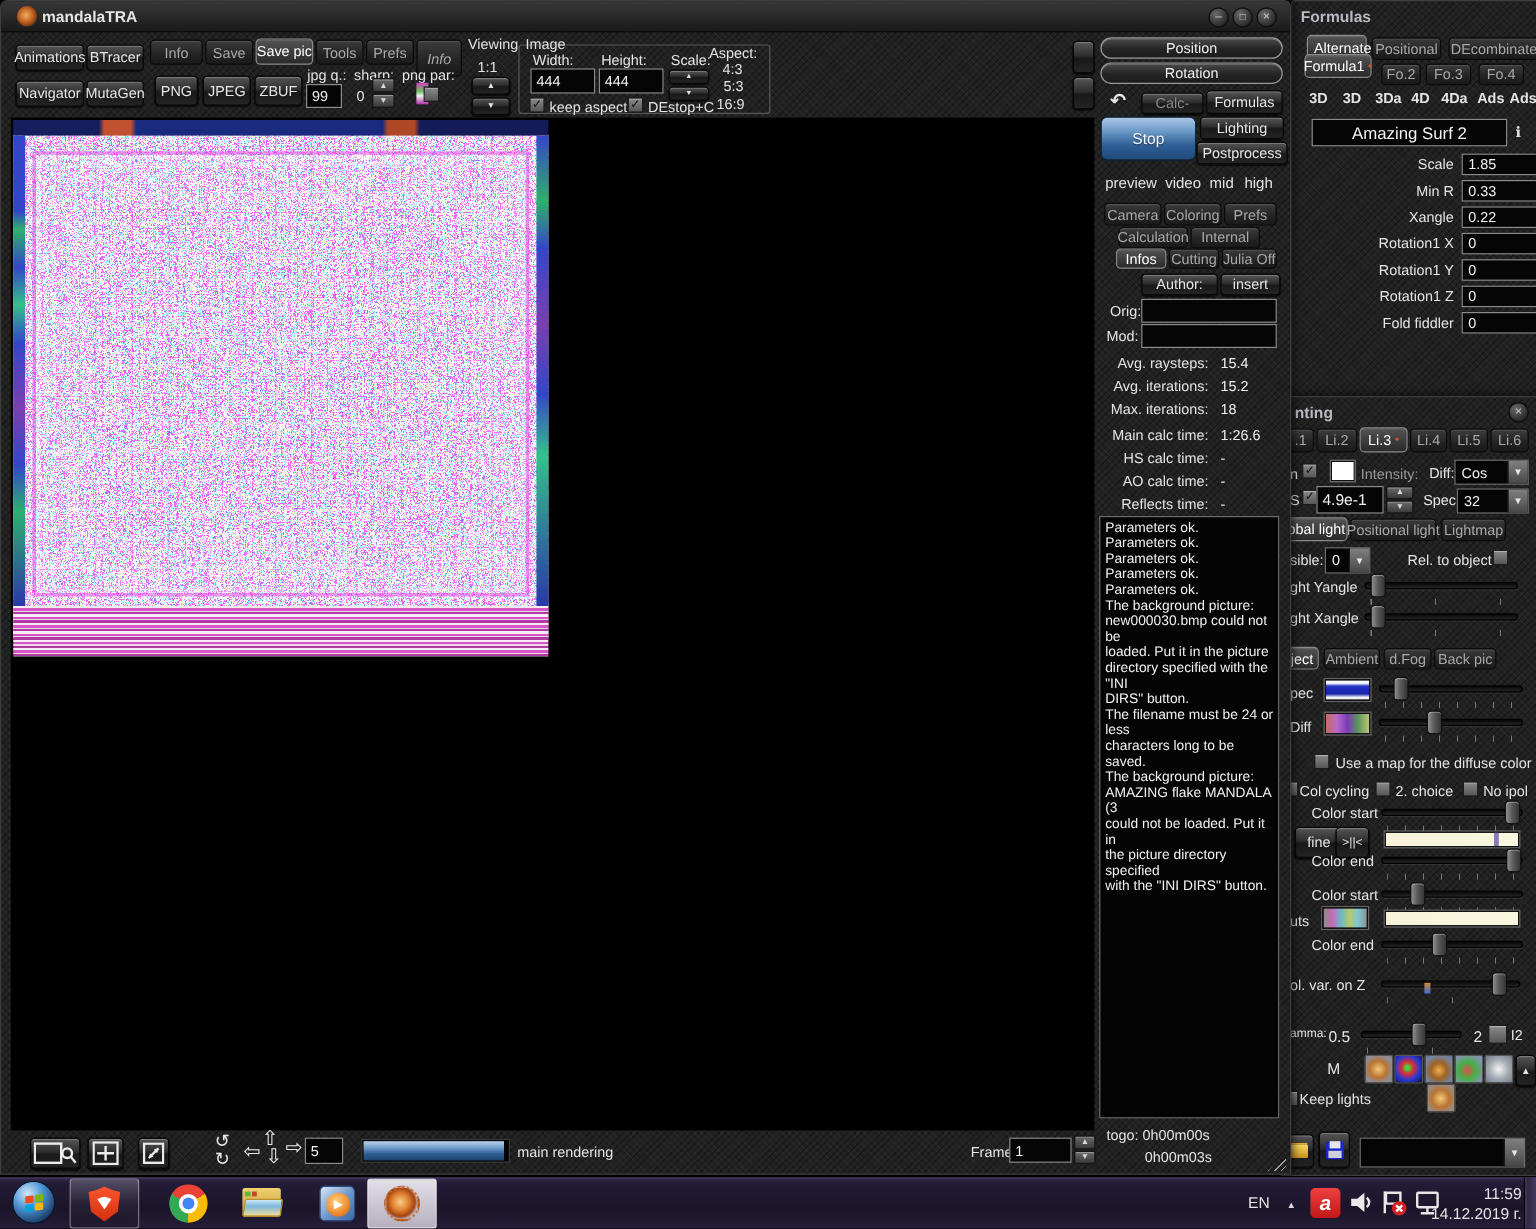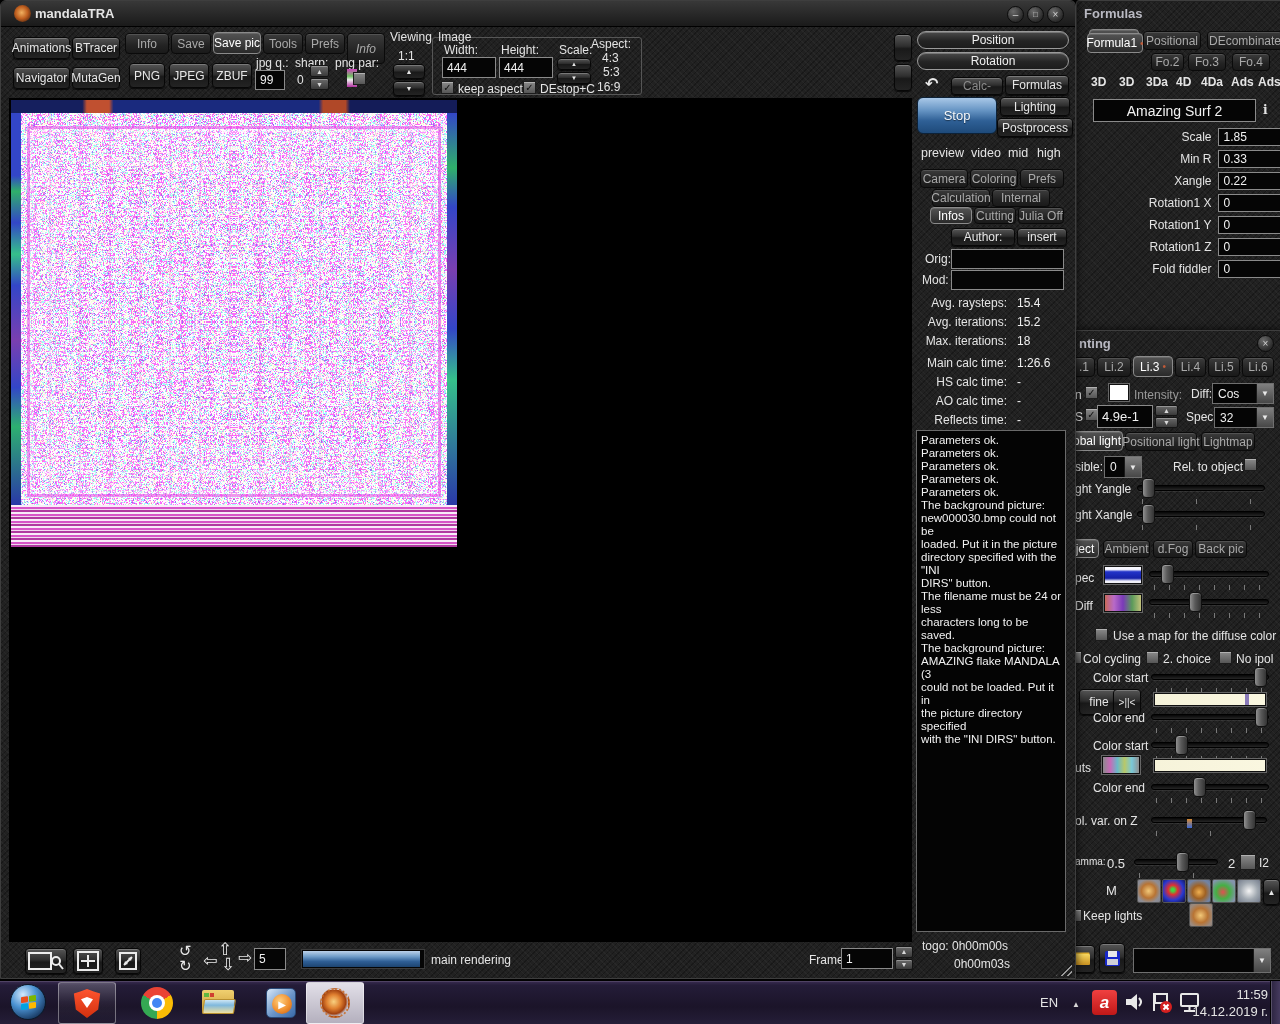--- a/index.html
+++ b/index.html
@@ -44,21 +44,21 @@
 </head>
 <body>
 
 <div class="screen">
 
   <div class="abs tex win" id="formulas-win" style="left:1076px;top:0;width:210px;height:332px;">
     <div class="abs lbl" style="left:7px;top:5px;font-weight:bold;font-size:13px;color:#b9b9c2;">Formulas</div>
     <div class="abs tab on" style="left:12px;top:28px;width:50px;height:21px;padding-left:10px;">Alternate</div>
     <div class="abs tab" style="left:66px;top:30px;width:58px;height:19px;">Positional</div>
     <div class="abs tab" style="left:130px;top:30px;width:76px;height:19px;">DEcombinate</div>
-    <div class="abs tab on" style="left:10px;top:32px;width:56px;height:20px;">
+    <div class="abs tab on" style="left:10px;top:44px;width:56px;height:20px;">
       <span>Formula1</span>
       <span style="color:#c05a38;margin-left:3px;font-size:10px;">•</span>
     </div>
     <div class="abs tab" style="left:74px;top:52px;width:33px;height:18px;">Fo.2</div>
     <div class="abs tab" style="left:111px;top:52px;width:38px;height:18px;">Fo.3</div>
     <div class="abs tab" style="left:155px;top:52px;width:38px;height:18px;">Fo.4</div>
     <div class="abs lbl" style="left:14px;top:74px;font-weight:bold;">3D</div>
     <div class="abs lbl" style="left:42px;top:74px;font-weight:bold;">3D</div>
     <div class="abs lbl" style="left:69px;top:74px;font-weight:bold;">3Da</div>
     <div class="abs lbl" style="left:99px;top:74px;font-weight:bold;">4D</div>

